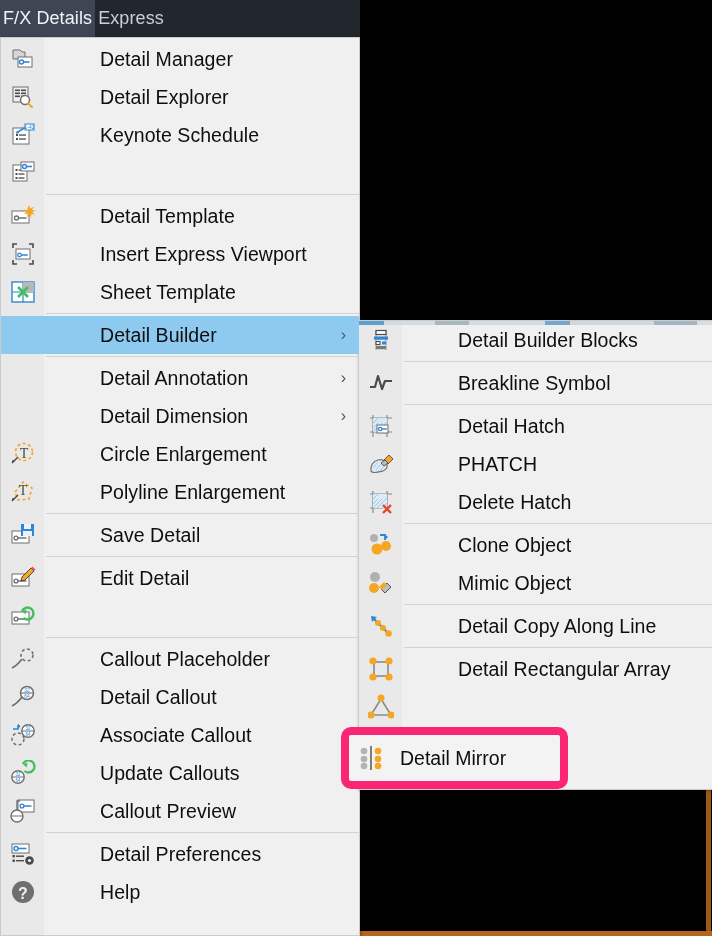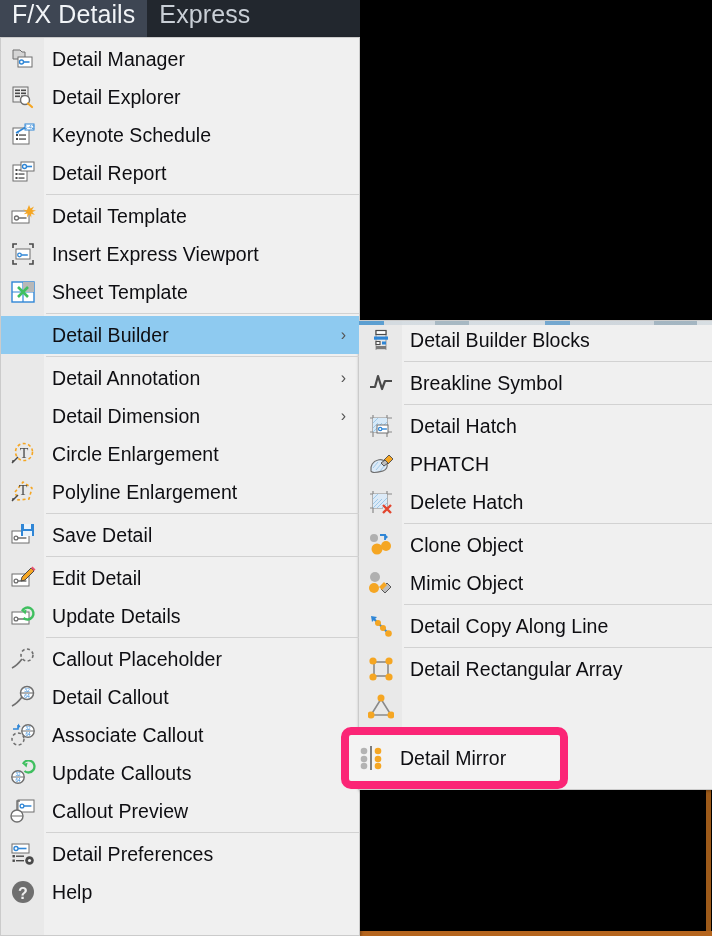--- a/index.html
+++ b/index.html
@@ -17,24 +17,24 @@
 
   
   .menubar {
     position: absolute; left: 0; top: 0;
     width: 360px; height: 37px;
     background: #22272e;
     display: flex; align-items: center;
   }
   .menubar-item {
     height: 37px;
-    padding: 0 12px;
-    display: flex; 
+    padding: 0 3px;
+    display: flex; align-items: center;
     color: #c9cfd6;
-    font-size: 25px;
+    font-size: 18px;
     letter-spacing: .1px;
     white-space: nowrap;
   }
   .menubar-item.active {
     background: #3e4653;
     color: #f1f4f7;
   }
 
   
   .orange-left {
@@ -65,20 +65,21 @@
     width: 43px;
     background: #e9e9e9;
   }
   .row {
     position: relative;
     display: flex; align-items: center;
     height: 38px;
     padding-left: 0;
     cursor: default;
     z-index: 2;
+    gap: 48px;
   }
   .row.hl { background: #8ecaf0; }
   .row .ico {
     width: 43px; min-width: 43px;
     height: 38px;
     display: flex; align-items: center; justify-content: center;
   }
   .row .lbl {
     font-size: 19.5px;
     color: #0e0e12;
@@ -221,21 +222,20 @@
      <rect x="5.5" y="13" width="2" height="2"></rect>
                 <rect x="8.5" y="13.4" width="6" height="1.3"></rect>
      <rect x="5.5" y="17" width="2" height="2"></rect>
                 <rect x="8.5" y="17.4" width="6" height="1.3"></rect>
               </g>
     <rect x="11" y="2" width="13" height="9" fill="#fff" stroke="#6f6f6f"></rect>
     <circle cx="14.5" cy="6.5" r="2" fill="none" stroke="#2f86d6" stroke-width="1.4"></circle>
     <path d="M16.5 6.5h5.5" stroke="#2f86d6" stroke-width="1.6"></path>
             </svg>
           </span>
-          <span class="lbl">Detail Report</span>
         </div>
         <div class="sep"></div>
         <div class="row">
           <span class="ico">
             <svg width="26" height="26" viewBox="0 0 26 26">
               <rect x="2" y="8" width="17" height="12" fill="#fff" stroke="#6f6f6f"></rect>
     <circle cx="6.5" cy="15" r="2" fill="none" stroke="#6f6f6f" stroke-width="1.3"></circle>
     <path d="M8.5 15h8" stroke="#6f6f6f" stroke-width="1.5"></path>
     <path d="M19 2l1.5 3.6L24 3.5l-2 3.4 4 .6-3.7 1.6 2.6 2.9-3.7-1.3.1 4-2-3.5-2.3 3.2.5-4-3.8.9 2.9-2.6L13 6.6l3.9.7z" fill="#f5a623"></path>
             </svg>
@@ -338,21 +338,20 @@
         <div class="row">
           <span class="ico">
             <svg width="26" height="26" viewBox="0 0 26 26">
               <rect x="2" y="9" width="17" height="12" fill="#fff" stroke="#6f6f6f"></rect>
     <circle cx="6" cy="16" r="1.9" fill="none" stroke="#6f6f6f" stroke-width="1.3"></circle>
     <path d="M7.9 16h8.5" stroke="#6f6f6f" stroke-width="1.5"></path>
     <path d="M12 8a6 6 0 1 1 1.5 7" fill="none" stroke="#3fbf5f" stroke-width="2.4"></path>
     <path d="M12 8l4.6-1.2-1.1 4.6z" fill="#3fbf5f"></path>
             </svg>
           </span>
-          <span class="lbl">Update Details</span>
         </div>
         <div class="sep"></div>
         <div class="row">
           <span class="ico">
             <svg width="26" height="26" viewBox="0 0 26 26">
               <path d="M2 22C6 20 9 17 12 13" fill="none" stroke="#6f6f6f" stroke-width="1.7"></path>
     <circle cx="17" cy="9" r="6" fill="none" stroke="#6f6f6f" stroke-width="1.6" stroke-dasharray="3 2.5"></circle>
             </svg>
           </span>
           <span class="lbl">Callout Placeholder</span>

